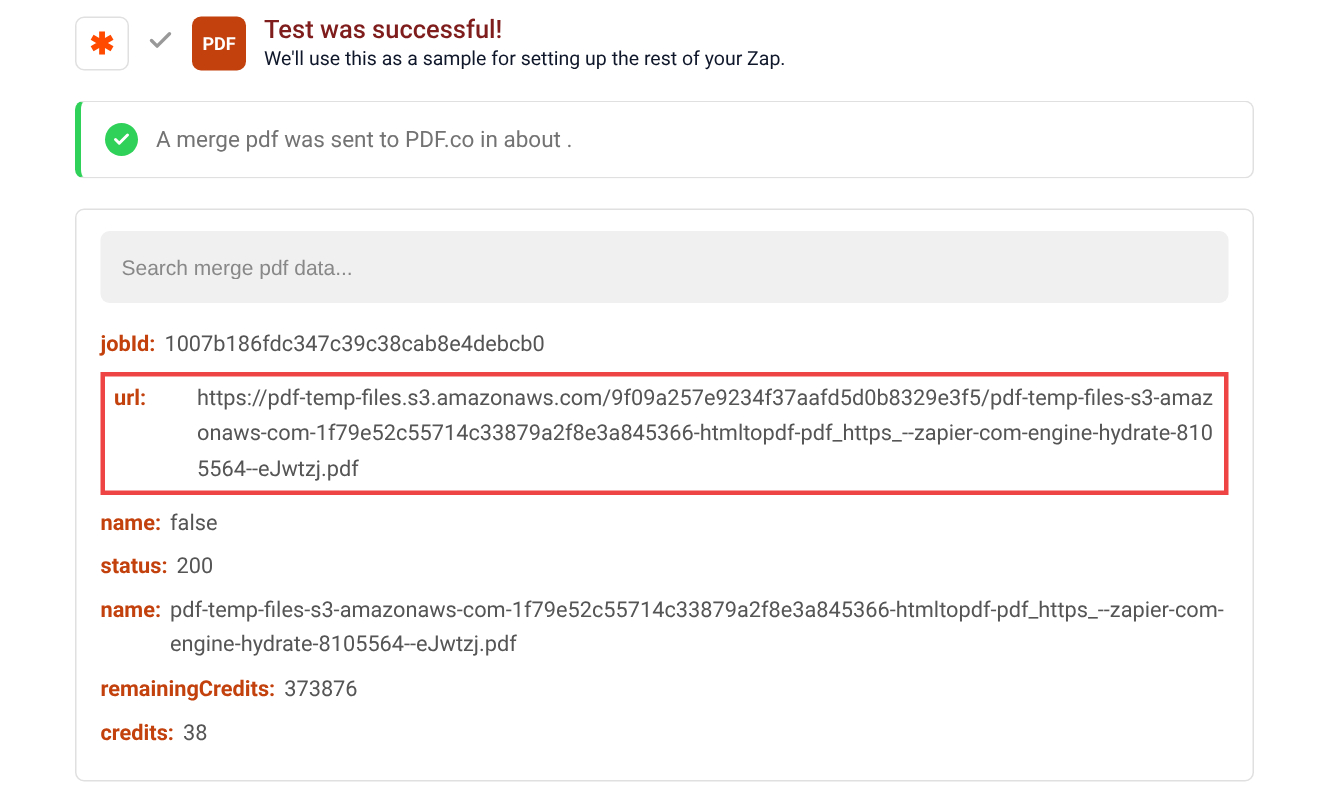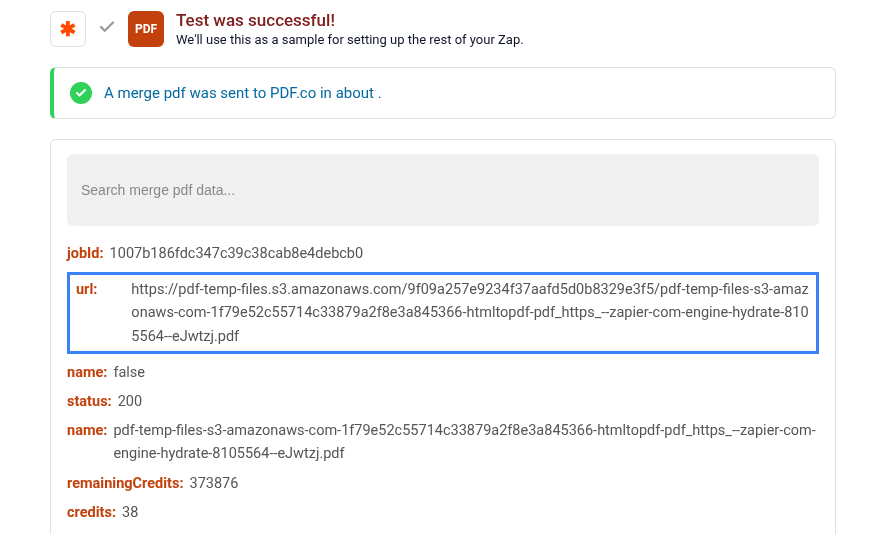--- a/index.html
+++ b/index.html
@@ -8,29 +8,29 @@
 .header { display: flex; align-items: center; gap: 12px; margin-bottom: 20px; }
 .icon-box { width: 36px; height: 36px; border: 1px solid #e0e0e0; border-radius: 6px; display: flex; align-items: center; justify-content: center; background: #fff; }
 .zapier-icon { color: #ff4a00; font-size: 20px; font-weight: bold; }
 .check-small { color: #999; }
 .pdf-icon { width: 36px; height: 36px; border-radius: 6px; background: #c2410c; color: #fff; display: flex; align-items: center; justify-content: center; font-weight: bold; font-size: 12px; }
 .header-text { display: flex; flex-direction: column; }
 .title { color: #7f1d1d; font-size: 17px; font-weight: 500; }
 .subtitle { color: #0f172a; font-size: 13px; margin-top: 2px; }
 .status-bar { display: flex; align-items: center; gap: 12px; background: #fff; border: 1px solid #e0e0e0; border-left: 4px solid #30d158; border-radius: 6px; padding: 14px 16px; margin-bottom: 20px; }
 .check-circle { width: 22px; height: 22px; border-radius: 50%; background: #30d158; display: flex; align-items: center; justify-content: center; color: #fff; flex-shrink: 0; }
-.status-text { color: #0369a1; font-size: 15px; }
+.status-text { color: #737373; font-size: 15px; }
 .data-panel { border: 1px solid #e0e0e0; border-radius: 6px; padding: 14px 16px 20px; margin-bottom: 16px; }
-.search-box { width: 100%; background: #f0f0f0; border: none; border-radius: 6px; padding: 28px 14px; font-size: 14px; color: #666; margin-bottom: 16px; }
+.search-box { width: 100%; background: #f0f0f0; border: none; border-radius: 6px; padding: 16px 14px; font-size: 14px; color: #666; margin-bottom: 16px; }
 .search-box::placeholder { color: #888; }
 .data-list { display: flex; flex-direction: column; gap: 6px; font-size: 14.5px; color: #555; line-height: 1.6; }
 .data-row { display: flex; }
 .data-key { font-weight: 700; color: #c2410c; margin-right: 6px; white-space: nowrap; }
 .data-val { word-break: break-all; }
-.url-row { border: 3px solid #3b82f6; padding: 3px 6px; margin: 1px 0; justify-content: center; }
+.url-row { border: 3px solid #ef4444; padding: 3px 6px; margin: 1px 0; justify-content: center; }
 .url-val { padding-left: 28px; text-indent: -0px; }
 .actions { display: flex; gap: 16px; }
 .btn { flex: 1; padding: 14px 0; border-radius: 6px; font-size: 15px; font-weight: 700; cursor: pointer; border: none; }
 .btn-secondary { background: #fff; border: 1px solid #ccc; color: #333; }
 .btn-primary { background: #1b5cff; color: #fff; }
 </style>
 </head>
 <body>
 
 <div class="container">

